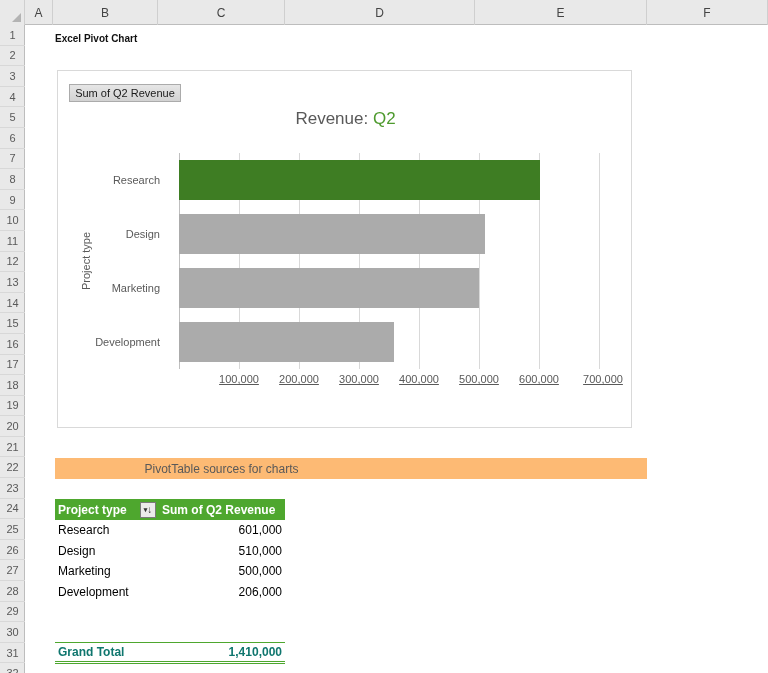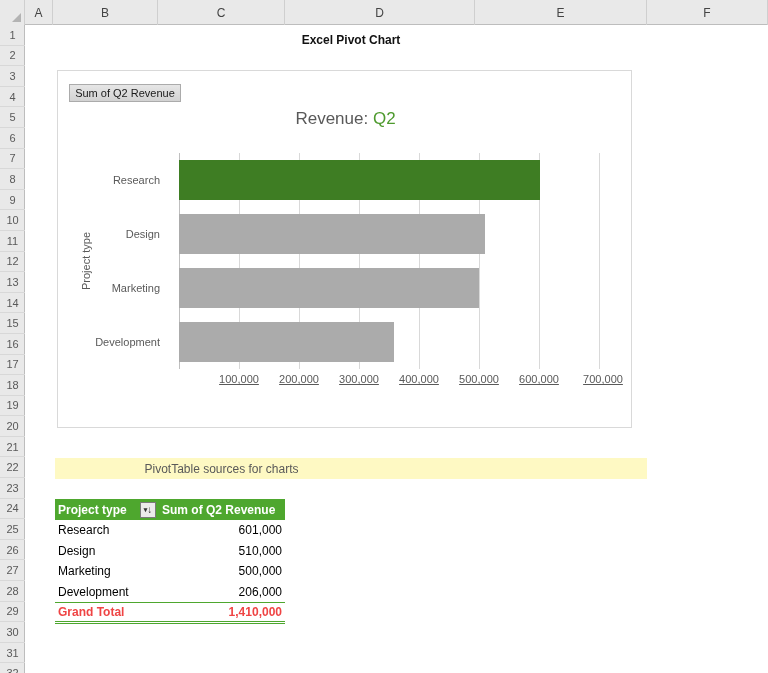--- a/index.html
+++ b/index.html
@@ -14,22 +14,22 @@
     justify-content:center; font-size:12px; color:#444; }
   #corner-cell { position:relative; background:#e9e9e9; }
   #corner-cell .tri { position:absolute; right:3px; bottom:3px; width:0; height:0;
     border-left:9px solid transparent; border-bottom:9px solid #b3b3b3; }
   #row-header { position:absolute; left:0; top:25px; width:25px; height:648px;
     background:#e9e9e9; border-right:1px solid #bdbdbd; z-index:5; }
   .row-cell { width:25px; height:20.6px; display:flex; align-items:center; justify-content:center;
     font-size:11px; color:#595959; border-bottom:1px solid #d8d8d8; }
 
   
-  #sheet-title { position:absolute; left:55px; top:33px; width:592px; text-align:center;
-    font-size:12px; font-weight:bold; color:#111; }
+  #sheet-title { position:absolute; left:55px; top:33px; width:592px; 
+    font-size:10px; font-weight:bold; color:#111; }
 
   
   #chart { position:absolute; left:57px; top:70px; width:575px; height:358px;
     background:#fff; border:1px solid #d9d9d9; }
   #field-button { position:absolute; left:11px; top:13px; width:112px; height:18px;
     background:linear-gradient(#e6e6e6,#d2d2d2); border:1px solid #ababab;
     font-size:11px; color:#1a1a1a; display:flex; align-items:center; justify-content:center; }
   #chart-title { position:absolute; left:0; top:38px; width:575px; text-align:center;
     font-size:17px; color:#595959; }
   #plot { position:absolute; left:121px; top:82px; width:421px; height:216px; }
@@ -41,39 +41,39 @@
     display:flex; align-items:center; justify-content:flex-end; font-size:11px; color:#595959; }
   #x-ticks { position:absolute; left:121px; top:302px; width:440px; height:14px; }
   .x-tick { position:absolute; top:0; width:60px; text-align:center; font-size:11px; color:#595959;text-decoration:underline; }
   #x-axis-title { position:absolute; left:121px; top:322px; width:421px; text-align:center;
     font-size:11px; color:#595959; }
   #y-axis-title { position:absolute; left:10px; top:82px; width:36px; height:216px;
     display:flex; align-items:center; justify-content:center; }
   #y-axis-title span { transform:rotate(-90deg); white-space:nowrap; font-size:11px; color:#595959; }
 
   
-  #banner { position:absolute; left:55px; top:458px; width:592px; height:21px; background:#fef9c3; }
+  #banner { position:absolute; left:55px; top:458px; width:592px; height:21px; background:#fdba74; }
   #banner .txt { position:absolute; left:103px; width:127px; height:21px; display:flex;
     align-items:center; justify-content:center; white-space:nowrap; font-size:12px; color:#595959; }
 
   
   #pivot { position:absolute; left:55px; top:499px; width:230px; }
   #pivot-head { display:flex; height:21px; color:#fff; font-weight:bold; font-size:12px; }
   #pivot-head .c1 { width:103px; position:relative; display:flex; align-items:center; padding-left:3px; }
   #pivot-head .c2 { width:127px; display:flex; align-items:center; padding-left:4px; }
   #sort-button { position:absolute; right:2px; top:2.5px; width:16px; height:16px;
     background:#ebebeb; border:1px solid #7a7a7a; display:flex; align-items:center;
     justify-content:center; color:#333; }
   #sort-button .tri { font-size:7px; line-height:1; }
   #sort-button .arr { font-size:10px; line-height:1; font-weight:normal; }
   .p-row { display:flex; height:20.6px; font-size:12px; color:#000; align-items:center; }
   .p-row .lbl { width:103px; padding-left:3px; }
   .p-row .val { width:127px; text-align:right; padding-right:3px; }
-  #pivot-total { display:flex; height:22px; font-size:12px; font-weight:bold; color:#ef4444;
-    align-items:center; border-top:1px solid #4EA72E; border-bottom:3px double #4EA72E; }
+  #pivot-total { display:flex; height:22px; font-size:12px; font-weight:bold; color:#0f766e;
+    align-items:center; border-top:1px solid #4EA72E; border-bottom:3px double #4EA72E;margin-top:40px; }
   #pivot-total .lbl { width:103px; padding-left:3px; }
   #pivot-total .val { width:127px; text-align:right; padding-right:3px; }
 </style>
 </head>
 <body>
 
 <div id="sheet">
 
   <div id="col-header">
     <div id="corner-cell" class="col-cell" style="width:25px">

